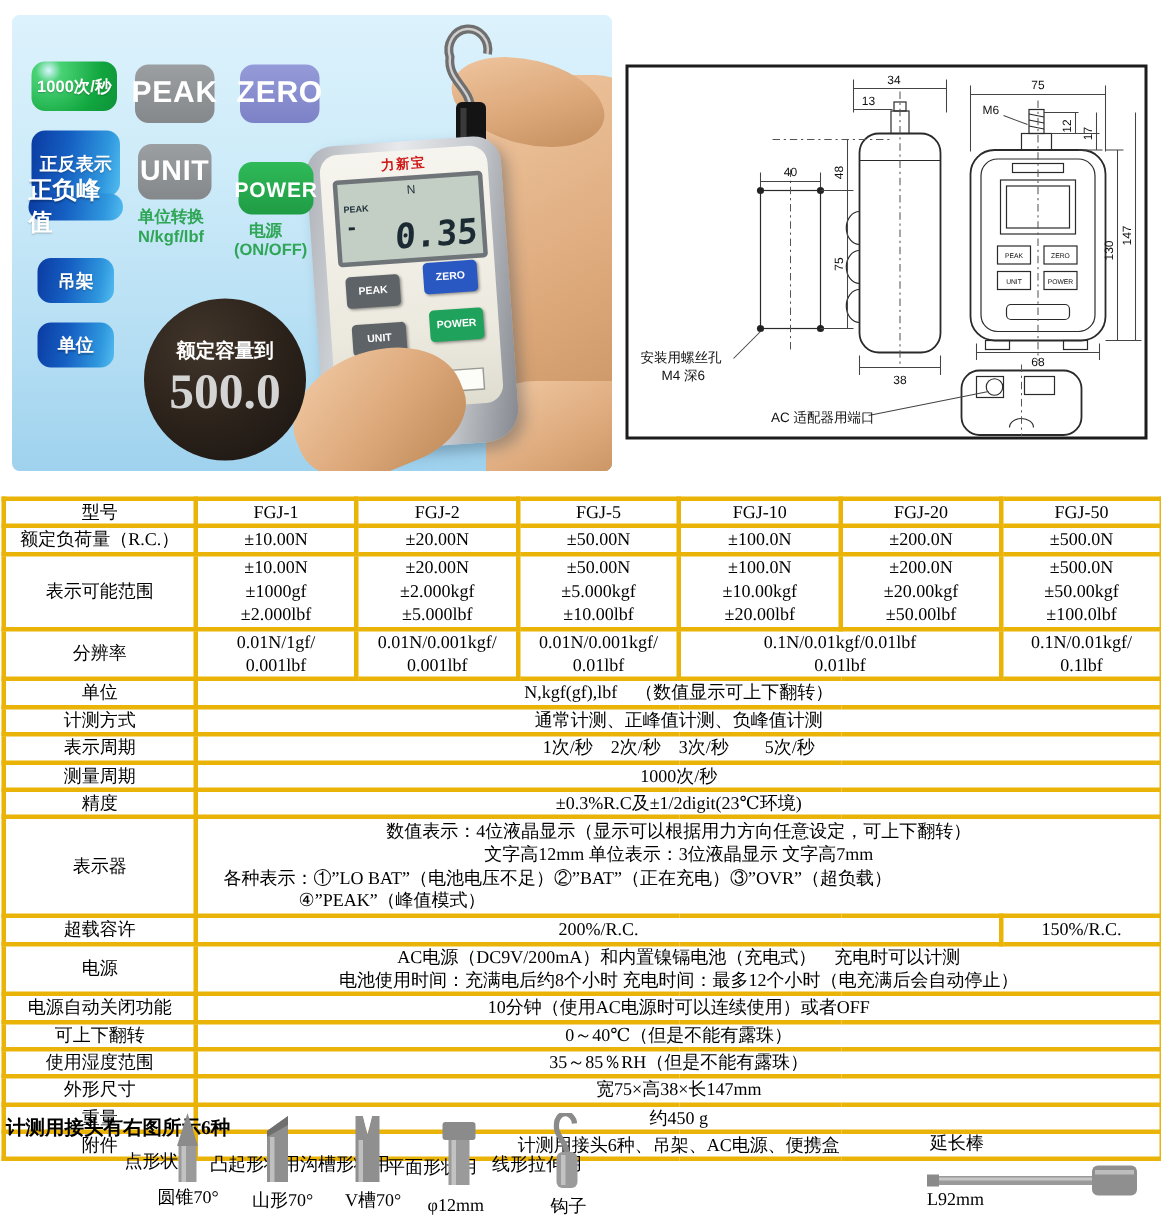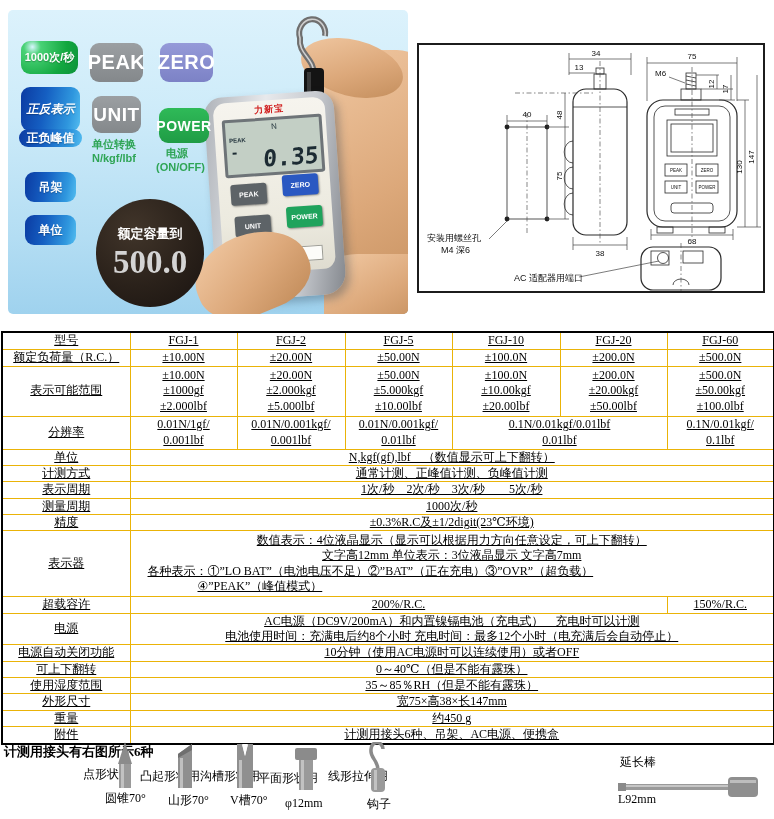--- a/index.html
+++ b/index.html
@@ -37,22 +37,22 @@
   .dev-unit{left:14px;top:114px;background:#5d6367;}
   .dev-power{left:66px;top:108px;background:#1fa35c;}
   .model-strip{position:absolute;left:14px;bottom:9px;width:84px;height:13px;background:#fcfcf9;border:1px solid #9a9a92;
        font-size:6px;line-height:13px;text-align:center;color:#444;}
 
   .pill{position:absolute;color:#fff;font-weight:bold;display:flex;align-items:center;justify-content:center;
         border-radius:9px;z-index:5;text-shadow:0 1px 1px rgba(0,0,0,.25);}
   .pill-green{left:13px;top:31px;width:57px;height:33px;font-size:11px;
         background:radial-gradient(circle at 20% 18%,#d9f6ff 0%,#49d276 16%,#12a73f 65%,#0d913a 100%);}
   .pill-blue{background:linear-gradient(100deg,#0b3ba2 0%,#155fc2 40%,#2f97de 80%,#54bdf0 100%);}
-  .pb1{left:13px;top:77px;width:59px;height:44px;font-size:12px;font-style:italic;}
-  .pb2{left:11px;top:119px;width:63px;height:18px;font-size:12px;}
+  .pb1{left:13px;top:77px;width:59px;height:44px;font-size:12px;}
+  .pb2{left:11px;top:119px;width:63px;height:18px;font-size:16px;}
   .pb3{left:17px;top:162px;width:51px;height:30px;font-size:12px;}
   .pb4{left:17px;top:205px;width:51px;height:30px;font-size:12px;}
 
   .bigbtn{position:absolute;color:#fff;font-weight:bold;border-radius:9px;z-index:5;
         display:flex;align-items:center;justify-content:center;letter-spacing:.5px;}
   .bb-peak{left:82px;top:33px;width:53px;height:39px;font-size:20px;background:linear-gradient(180deg,#9b9fa2,#84888b);}
   .bb-zero{left:152px;top:33px;width:53px;height:39px;font-size:20px;background:linear-gradient(180deg,#959ad8,#7c82c6);}
   .bb-unit{left:84px;top:86px;width:49px;height:37px;font-size:19px;background:linear-gradient(180deg,#9b9fa2,#84888b);}
   .bb-power{left:151px;top:98px;width:50px;height:35px;font-size:14px;background:linear-gradient(180deg,#2fba58,#1f9c45);}
   .caption{position:absolute;color:#2fa556;font-weight:bold;font-size:11px;z-index:5;}
@@ -73,21 +73,21 @@
   .dg-cjk{font-family:"Liberation Sans",sans-serif;font-size:9px;fill:#111;}
   .dg-tiny{font-family:"Liberation Sans",sans-serif;font-size:4.5px;fill:#111;}
   .ol{stroke:#2a2a2a;stroke-width:1.2;fill:none;}
   .il{stroke:#2a2a2a;stroke-width:.8;fill:none;}
   .dl{stroke:#444;stroke-width:.7;fill:none;}
   .dd{stroke:#555;stroke-width:.7;fill:none;stroke-dasharray:5 2.5 1.5 2.5;}
 
   
   .spec{position:absolute;left:1px;top:331px;width:772px;border-collapse:collapse;table-layout:fixed;
         font-family:"Liberation Serif","DejaVu Serif",serif;font-size:12px;color:#000;border:2px solid #000;}
-  .spec td{border:1px solid #eab308;text-align:center;padding:0 2px;line-height:1.28;overflow:hidden;text-decoration:underline;}
+  .spec td{border:3px solid #eab308;text-align:center;padding:0 2px;line-height:1.28;overflow:hidden;}
   .spec .lab{padding:0 1px;}
   .h17{height:17px;} .h50{height:50px;} .h33{height:33px;} .h15{height:15px;} .h66{height:66px;} .h31{height:31px;}
   .tl{text-align:left;}
   .ind1{padding-left:15px !important;}
   .ind2{padding-left:65px !important;}
 
   
   .footer-note{position:absolute;left:4px;top:743px;font-family:"Liberation Serif","DejaVu Serif",serif;
         font-weight:bold;font-size:13px;color:#000;}
   .att{position:absolute;top:742px;height:72px;font-family:"Liberation Serif","DejaVu Serif",serif;color:#000;}
@@ -258,21 +258,21 @@
         <col style="width:107px">
       </colgroup>
     <tbody>
         <tr class="h17">
       <td class="lab">型号</td>
       <td>FGJ-1</td>
       <td>FGJ-2</td>
       <td>FGJ-5</td>
       <td>FGJ-10</td>
       <td>FGJ-20</td>
-      <td>FGJ-60</td>
+      <td>FGJ-50</td>
     </tr>
     <tr class="h17">
       <td class="lab">额定负荷量（R.C.）</td>
       <td>±10.00N</td>
       <td>±20.00N</td>
       <td>±50.00N</td>
       <td>±100.0N</td>
       <td>±200.0N</td>
       <td>±500.0N</td>
     </tr>

